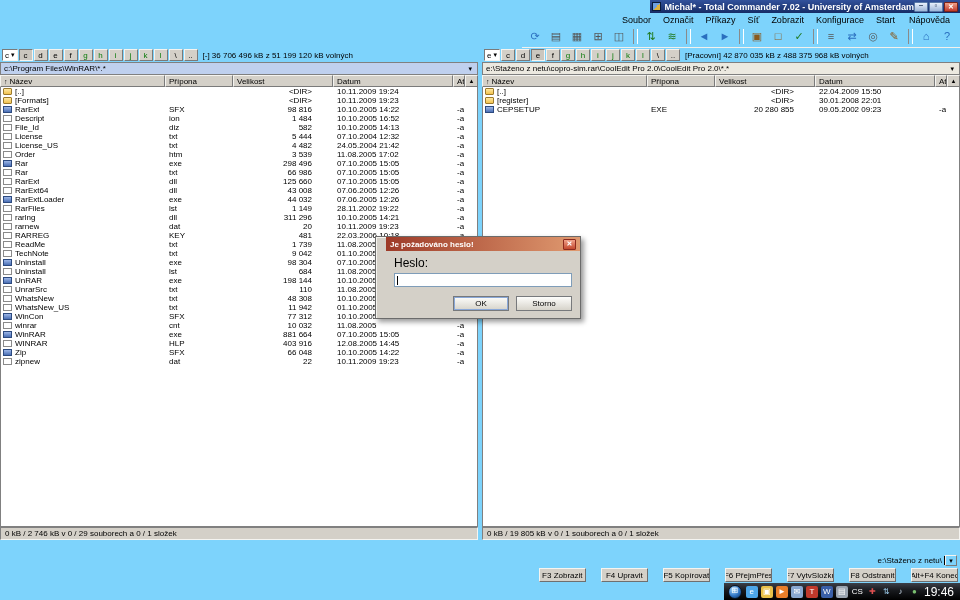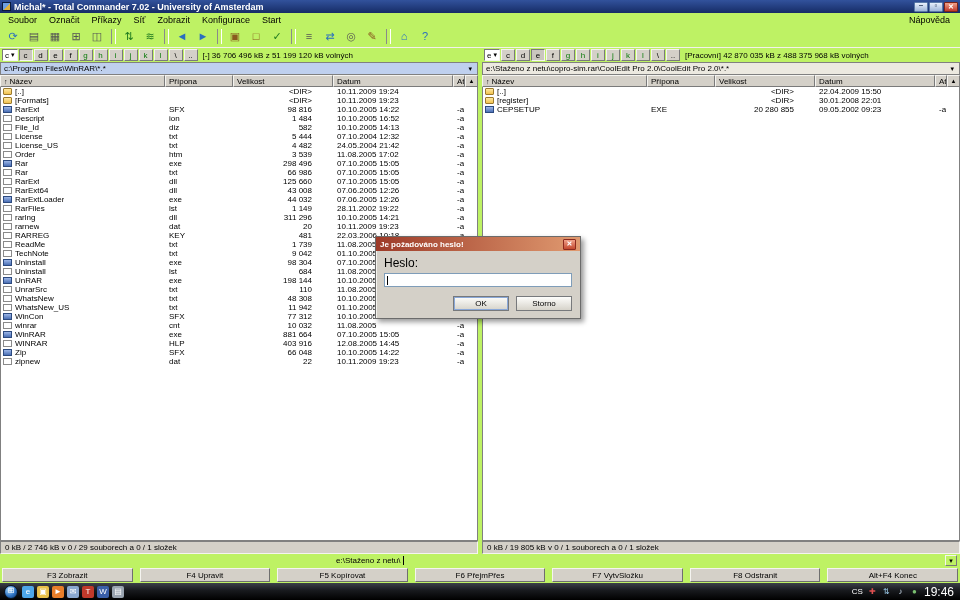--- a/index.html
+++ b/index.html
@@ -1,19 +1,19 @@
 <!DOCTYPE html>
 <html><head>
 <meta charset="utf-8">
 <style>
   html,body{margin:0;padding:0;width:960px;height:600px;overflow:hidden;background:#d4d0c8;
     font-family:"Liberation Sans",sans-serif;color:#000;}
   *{box-sizing:border-box;}
   button{font:inherit;background:none;border:none;padding:0;color:inherit;}
-  #screen{position:relative;width:960px;height:600px;display:flex;flex-direction:column;background:#bef264;}
+  #screen{position:relative;width:960px;height:600px;display:flex;flex-direction:column;background:#7dd3fc;align-items:flex-end;}
 
   
   .titlebar{height:13px;background:linear-gradient(180deg,#32529c,#162c66);display:flex;align-items:center;
     padding:0 2px;color:#fff;font-size:9px;font-weight:bold;flex:none;}
   .app-icon{width:9px;height:9px;margin-right:3px;background:linear-gradient(135deg,#6f9fe0 50%,#e0b23c 50%);
     border:1px solid #0a1a3a;flex:none;}
   .title-text{white-space:nowrap;overflow:hidden;}
   .winbtns{margin-left:auto;display:flex;gap:1px;}
   .winbtn{width:14px;height:10px;border:1px solid #5a7aa8;background:linear-gradient(#e8f0fc,#9fb6d8);
     position:relative;border-radius:1px;}
@@ -70,48 +70,48 @@
   .fcell.size{text-align:right;padding-right:22px;}
   .ficon{width:9px;height:7px;flex:none;position:relative;margin-top:0px;}
   .ficon.folder{background:linear-gradient(#ffe9a2,#f2c24e);border:1px solid #9c7a2c;border-radius:1px;}
   .ficon.doc{background:#fff;border:1px solid #8a8a8a;}
   .ficon.app{background:linear-gradient(#9db7e8,#4a6fb5);border:1px solid #2c4a80;}
 
   .panel-status{height:13px;border:1px solid;border-color:#808080 #f5f4f0 #f5f4f0 #808080;background:#d4d0c8;
     font-size:8px;display:flex;align-items:center;padding:0 4px;flex:none;white-space:nowrap;overflow:hidden;}
 
   
-  .cmdline{height:13px;display:flex;align-items:center;font-size:8px;flex:none;}
+  .cmdline{height:13px;display:flex;align-items:center;font-size:8px;flex:none;margin-top:14px;}
   .cmd-path{margin-left:336px;white-space:nowrap;}
   .cmd-caret{width:1px;height:9px;background:#000;margin-left:2px;}
   .cmd-drop{margin-left:auto;margin-right:3px;font-size:7px;border:1px solid;
     border-color:#f5f4f0 #7a7a7a #7a7a7a #f5f4f0;width:12px;height:11px;display:flex;align-items:center;justify-content:center;}
 
   
-  .fnbar{height:16px;display:flex;gap:7px;padding:1px 2px;flex:none;}
+  .fnbar{height:16px;display:flex;gap:15px;padding:1px 2px;flex:none;}
   .fn-btn{flex:1;border:1px solid;border-color:#f5f4f0 #6f6f6f #6f6f6f #f5f4f0;font-size:8px;
     display:flex;align-items:center;justify-content:center;background:#d4d0c8;white-space:nowrap;overflow:hidden;}
 
   
   .taskbar{height:17px;background:linear-gradient(#3c4049,#17191d 45%,#000);display:flex;align-items:center;
     padding:0 4px;gap:4px;flex:none;}
   .start-orb{width:14px;height:14px;border-radius:50%;flex:none;
     background:radial-gradient(circle at 35% 30%,#aadcff,#2f74c4 55%,#10305c);border:1px solid #071526;
     display:flex;align-items:center;justify-content:center;color:#fff;font-size:8px;line-height:1;}
   .start-orb::before{content:"⊞";margin-top:-1px;}
   .ql-icon{width:12px;height:12px;border-radius:2px;display:flex;align-items:center;justify-content:center;
     font-size:8px;color:#fff;flex:none;line-height:1;}
   .tray{margin-left:auto;display:flex;align-items:center;gap:4px;}
   .lang-box{color:#fff;font-size:8px;}
   .tray-icon{width:11px;height:11px;display:flex;align-items:center;justify-content:center;font-size:8px;line-height:1;}
   .clock{color:#fff;font-size:12px;margin-right:2px;}
 
   
   .dialog{position:absolute;left:375px;top:236px;width:206px;z-index:50;background:#d4d0c8;
-    border:1px solid #6b6b6b;box-shadow:inset 1px 1px 0 #f5f4f0,3px 3px 5px rgba(0,0,0,.4);}
+    border:1px solid #6b6b6b;box-shadow:inset 1px 1px 0 #f5f4f0,3px 3px 5px rgba(0,0,0,.4);padding-left:10px;}
   .dialog-title{height:14px;background:linear-gradient(90deg,#9d3a28,#e09a70);color:#fff;font-size:8px;
     font-weight:bold;display:flex;align-items:center;padding:0 4px;}
   .dialog-close{margin-left:auto;width:13px;height:11px;background:linear-gradient(#f0a088,#c4492f);
     border:1px solid #8c2a1e;border-radius:1px;position:relative;}
   .dialog-close::before{content:"✕";position:absolute;left:0;right:0;top:0;text-align:center;color:#fff;font-size:7px;}
   .dialog-body{padding:5px 8px 7px;}
   .dialog-label{font-size:12px;margin-bottom:3px;}
   .dialog-input{height:14px;background:#fff;border:1px solid #7f9db9;display:flex;align-items:center;padding:0 2px;}
   .caret{width:1px;height:9px;background:#000;}
   .dialog-buttons{display:flex;justify-content:flex-end;gap:7px;margin-top:9px;}

